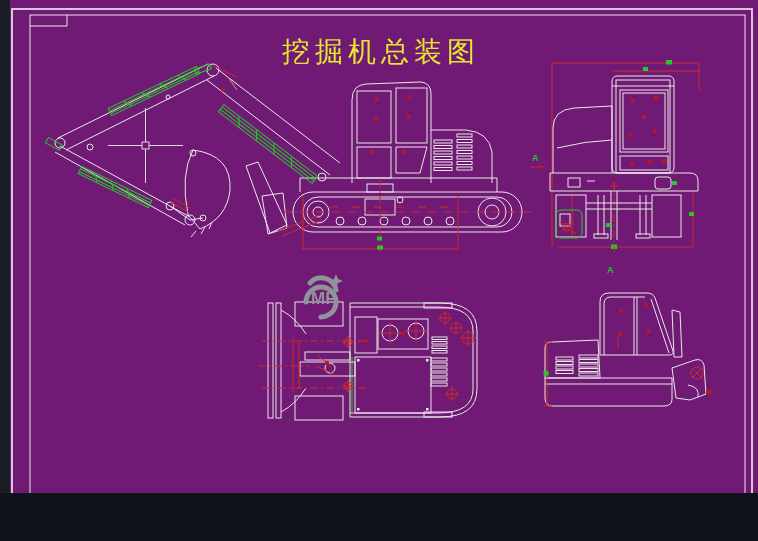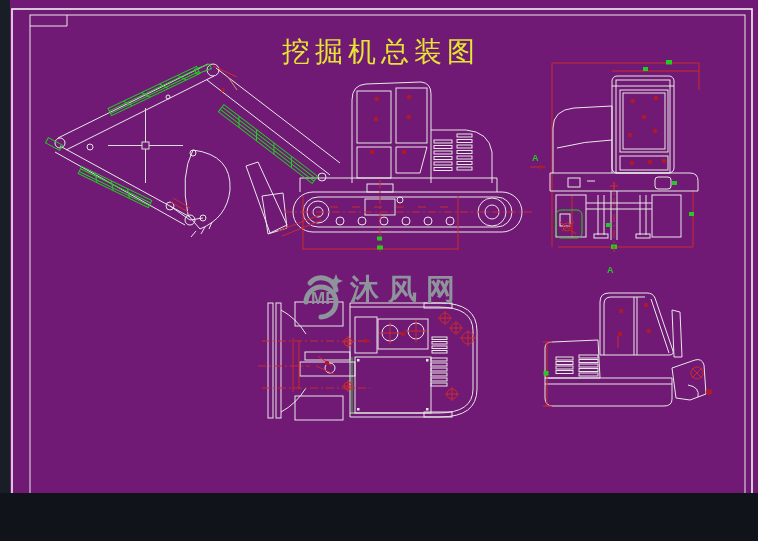--- a/index.html
+++ b/index.html
@@ -400,18 +400,17 @@
 
   <div class="ovl wm">
     <svg class="wm-logo" width="56" height="56" viewBox="0 0 56 56">
       <g stroke="#8e939c" fill="none" stroke-width="5" stroke-linecap="round">
         <path d="M14,34 a15,15 0 1 1 15,15"></path>
         <path d="M44,22 a15,15 0 0 0 -26,-7"></path>
       </g>
       <path d="M44,6 l2,5 5,2 -5,2 -2,5 -2,-5 -5,-2 5,-2 Z" fill="#8e939c"></path>
       <text x="19" y="36" fill="#8e939c" font-size="17" font-weight="bold" font-family="Liberation Sans, sans-serif">MF</text>
     </svg>
-    <div class="wm-name">沐风网</div>
   </div>
 
   <div class="ovl alabel a1">A</div>
   <div class="ovl alabel a2">A</div>
 </div>
 
 </body></html>

